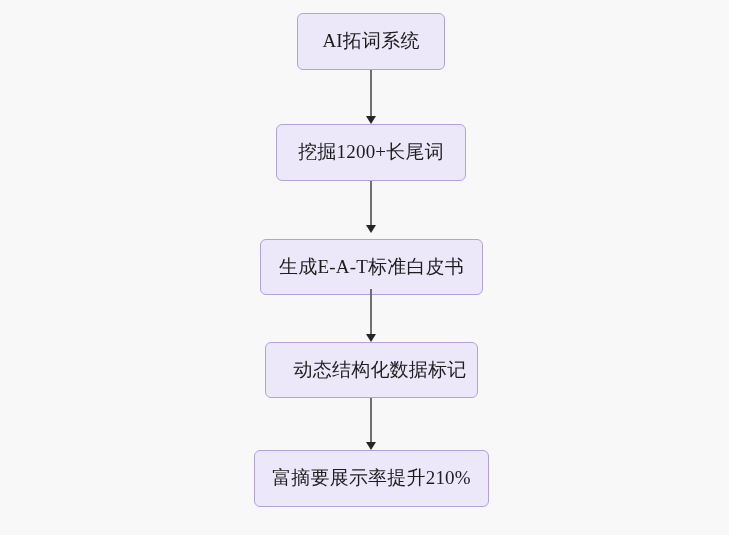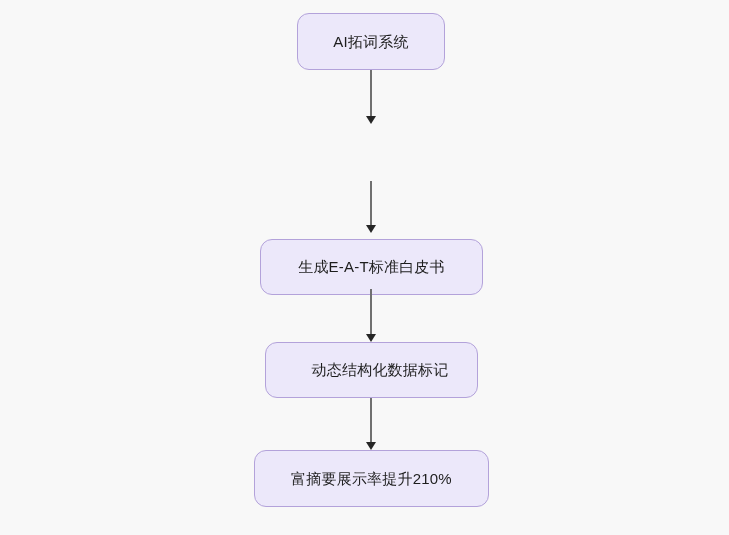--- a/index.html
+++ b/index.html
@@ -18,29 +18,30 @@
     position: relative;
     width: 729px;
     height: 535px;
   }
 
   .node {
     position: absolute;
     box-sizing: border-box;
     background: #ece8fa;
     border: 1.6px solid #b3a2da;
-    border-radius: 12px;
+    border-radius: 6px;
     display: flex;
     align-items: center;
     justify-content: center;
     color: #1d1d1d;
-    font-size: 15px;
+    font-size: 19px;
     line-height: 1.2;
     letter-spacing: 0.2px;
     white-space: nowrap;
+    font-family: Liberation Serif, serif;
   }
 
   .node-label {
     display: block;
   }
 
   .edge {
     position: absolute;
     width: 0;
     height: 0;
@@ -71,20 +72,23 @@
 
   <div class="node" style="left:297px; top:13px; width:148px; height:57px;">
     <span class="node-label">AI拓词系统</span>
   </div>
 
   <div class="edge" style="left:371px; top:70px;">
     <div class="edge-line" style="height:46px;"></div>
     <div class="edge-arrow" style="top:46px;"></div>
   </div>
 
+  <div class="node" style="left:276px; top:124px; width:190px; height:57px;">
+    <span class="node-label">挖掘1200+长尾词</span>
+  </div>
 
   <div class="edge" style="left:371px; top:181px;">
     <div class="edge-line" style="height:44px;"></div>
     <div class="edge-arrow" style="top:44px;"></div>
   </div>
 
   <div class="node" style="left:260px; top:233px; width:223px; height:56px;margin-top:6px;">
     <span class="node-label">生成E-A-T标准白皮书</span>
   </div>
 

